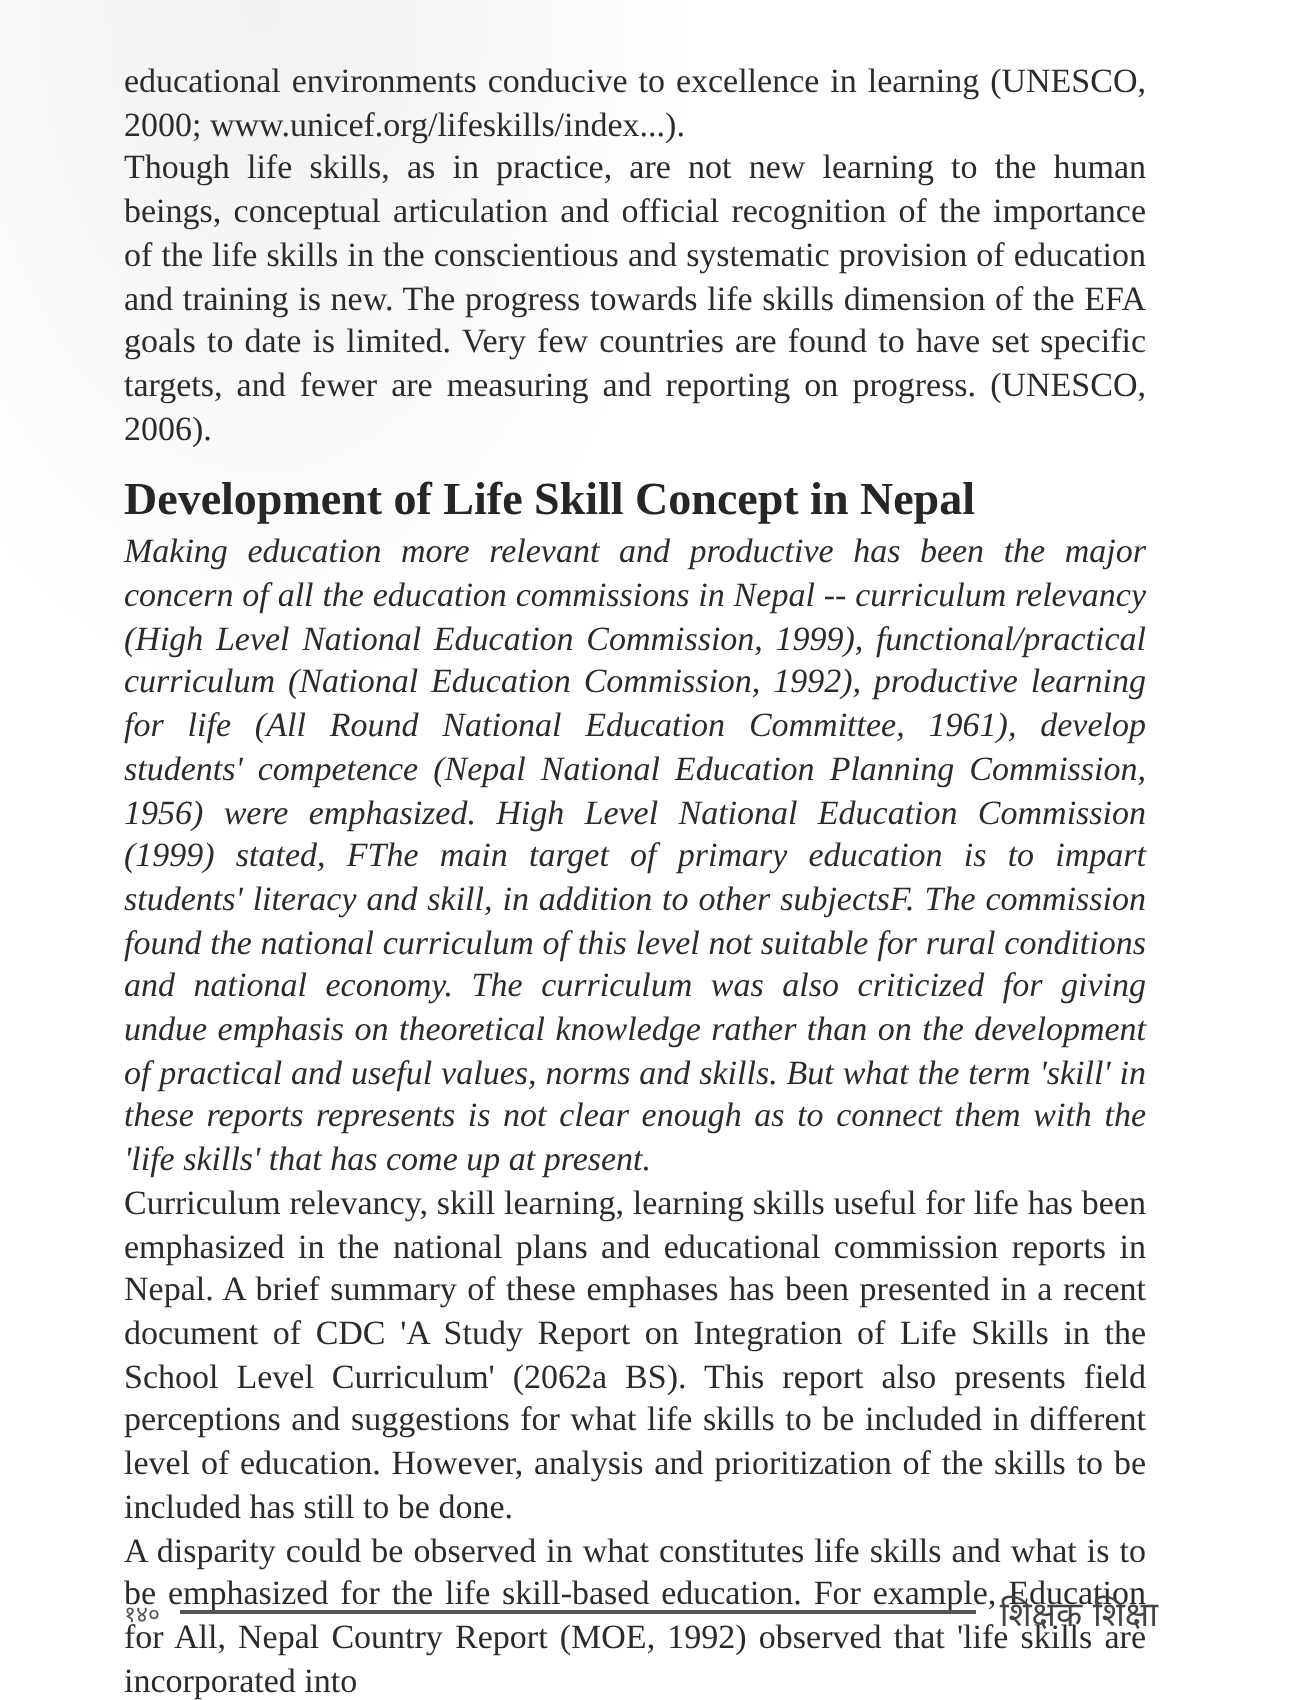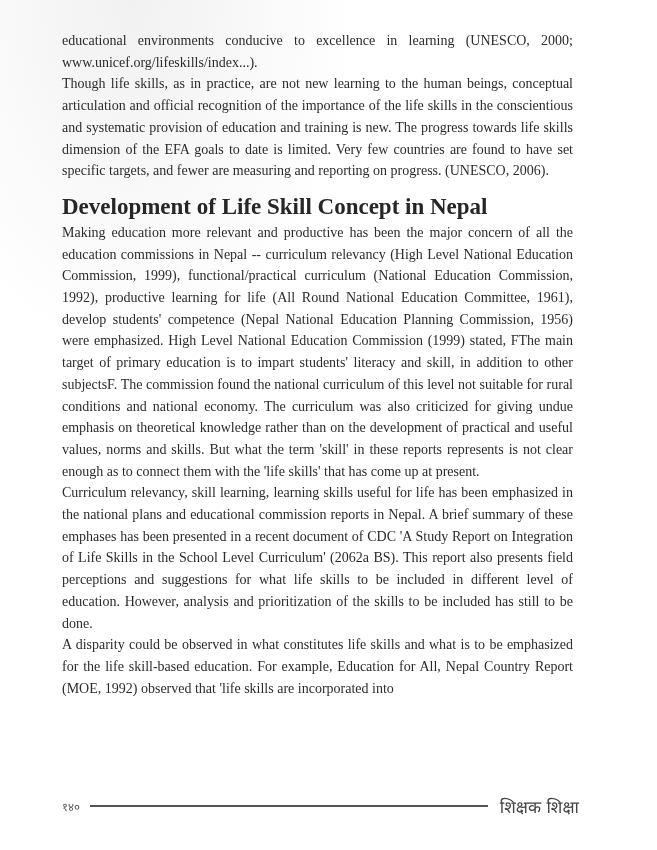--- a/index.html
+++ b/index.html
@@ -23,36 +23,36 @@
                 linear-gradient(to right, #fdfdfd, #ffffff 12%, #ffffff 88%, #f7f7f7);
   }
   .column {
     position: absolute;
     left: 62px;
     top: 30px;
     width: 511px;
   }
   p {
     margin: 0;
-    font-size: 14px;
+    font-size: 17px;
     line-height: 21.7px;
     text-align: justify;
     color: #2b2b2b;
   }
   p.gap-before { margin-top: 0; }
   h2 {
     margin: 12px 0 0 0;
     font-family: "Liberation Serif", "DejaVu Serif", serif;
     font-weight: bold;
     font-size: 23px;
     line-height: 26px;
     color: #262626;
     letter-spacing: 0px;
   }
-  p.after-heading { margin-top: 2px; }
+  p.after-heading { margin-top: 2px; font-style: italic; }
   .footer {
     position: absolute;
     left: 62px;
     top: 796px;
     width: 511px;
     height: 20px;
     display: flex;
     align-items: center;
   }
   .page-num {

